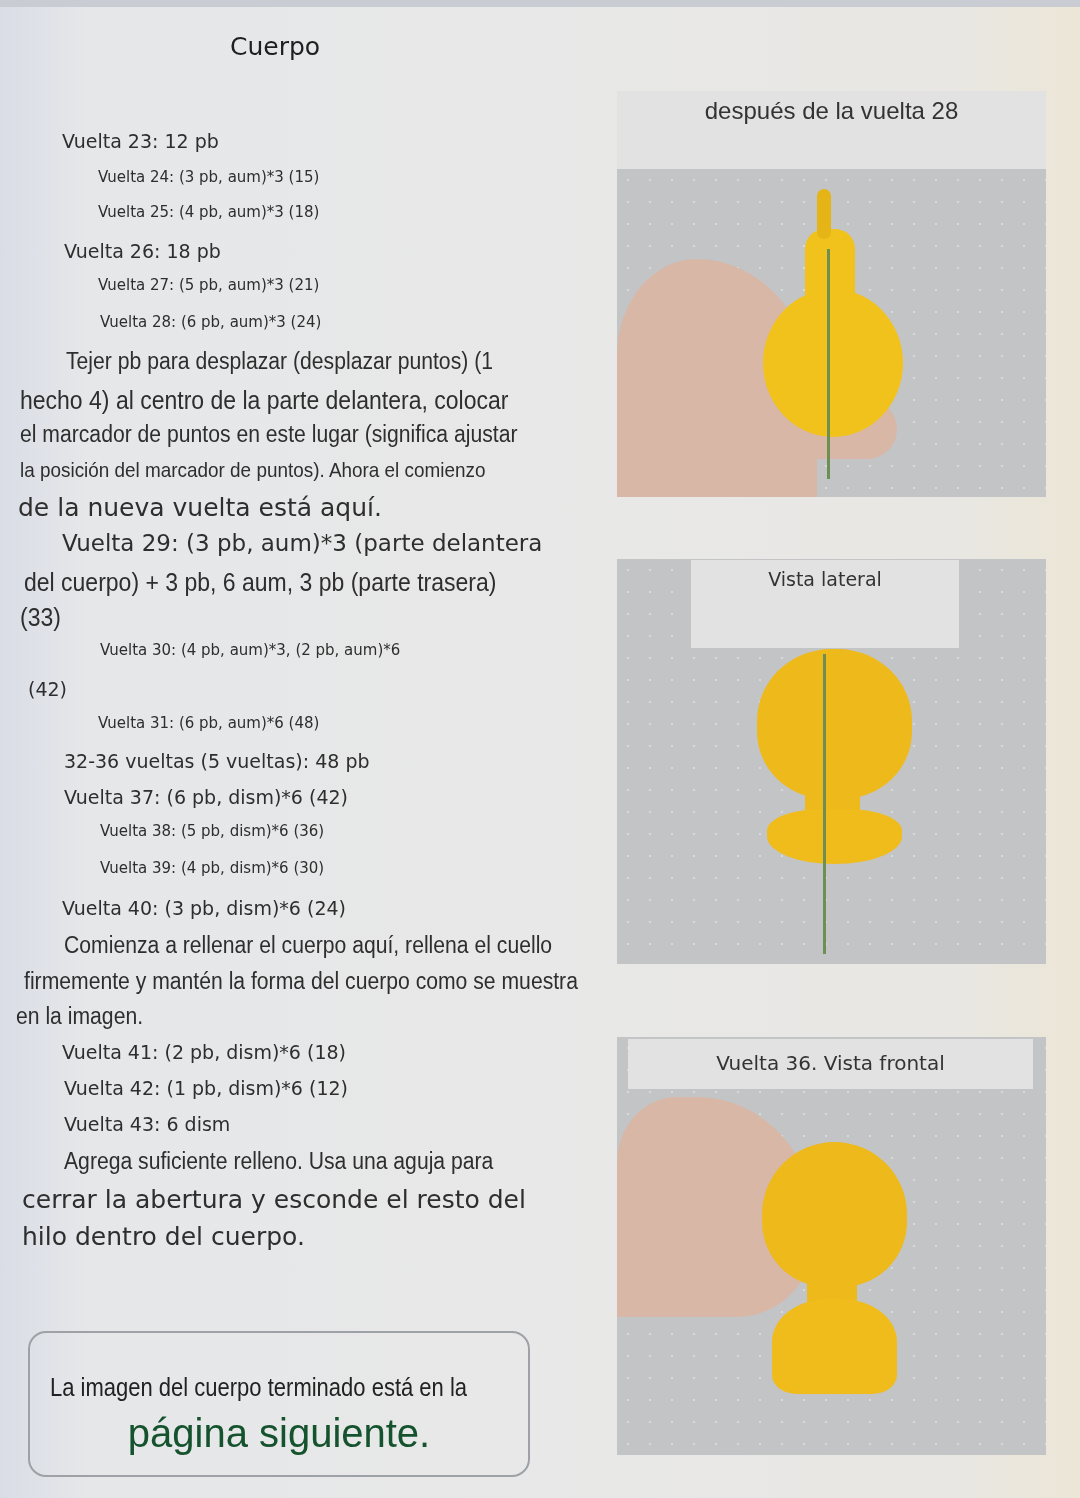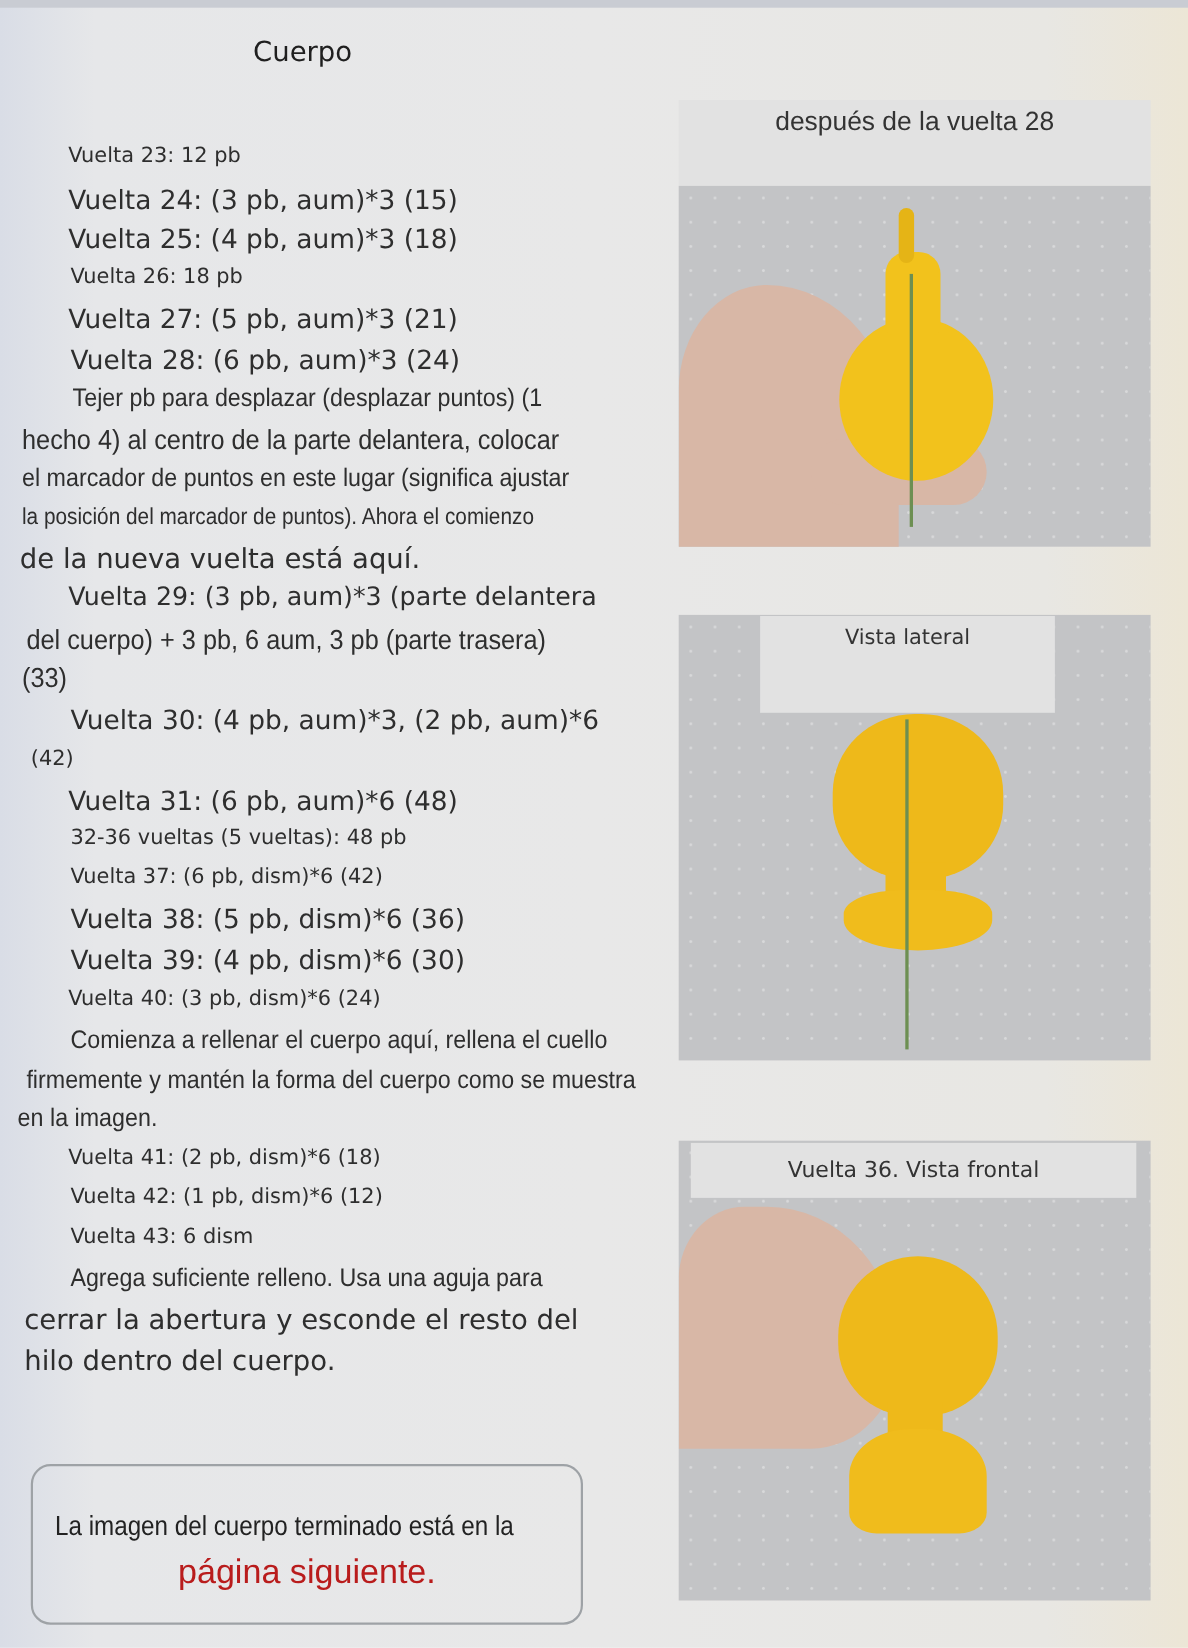--- a/index.html
+++ b/index.html
@@ -5,31 +5,31 @@
   html, body { margin: 0; padding: 0; }
   body {
     width: 1080px; height: 1498px; overflow: hidden; position: relative;
     background: linear-gradient(90deg, #d9dde6 0%, #e6e7e9 8%, #e8e8e8 50%, #e8e7e3 88%, #ece6d6 100%);
     font-family: "Liberation Sans", sans-serif; color: #2c2c2c;
   }
   .topbar { position: absolute; left: 0; top: 0; width: 1080px; height: 7px; background: #c9ccd3; }
   .title { position: absolute; left: 230px; top: 32px; font-size: 25px; color: #1f1f1f; font-family: "DejaVu Sans", sans-serif; }
   .line { position: absolute; white-space: nowrap; color: #2e2e2e; }
   .s19 { font-size: 19px; font-family: "DejaVu Sans", sans-serif; }
-  .s21 { font-size: 24px; font-family: "DejaVu Sans", sans-serif; }
+  .s21 { font-size: 15px; font-family: "DejaVu Sans", sans-serif; margin-left: 36px; }
   .s23 { font-size: 23px; font-family: "DejaVu Sans", sans-serif; }
   .s25 { font-size: 25px; font-family: "DejaVu Sans", sans-serif; }
   .n22 { font-size: 23px; font-family: "Liberation Sans", sans-serif; transform: scaleX(0.92); transform-origin: left center; }
   .n20 { font-size: 21px; font-family: "Liberation Sans", sans-serif; transform: scaleX(0.9); transform-origin: left center; }
   .note-box {
     position: absolute; left: 28px; top: 1331px; width: 502px; height: 146px;
     border: 2px solid #9ea2a6; border-radius: 18px; box-sizing: border-box;
   }
   .note-l1 { position: absolute; left: 20px; top: 40px; font-size: 25px; font-family: "Liberation Sans", sans-serif; transform: scaleX(0.88); transform-origin: left center; white-space: nowrap; color: #222; }
-  .note-l2 { position: absolute; left: 0; width: 100%; text-align: center; top: 78px; font-size: 31px; font-family: "Liberation Sans", sans-serif; color: #b91c1c; }
+  .note-l2 { position: absolute; left: 0; width: 100%; text-align: center; top: 78px; font-size: 40px; font-family: "Liberation Sans", sans-serif; color: #14532d; }
   .photo { position: absolute; overflow: hidden; background: #c3c4c6; }
   .photo .dots { position: absolute; inset: 0;
     background-image: radial-gradient(circle, rgba(255,255,255,0.35) 1px, transparent 1.5px);
     background-size: 22px 22px; }
   .cap { position: absolute; background: #e2e2e2; text-align: center; color: #333; }
   .yarn { position: absolute; background: #f2c21c; }
   .hand { position: absolute; background: #d8b7a6; }
 </style>
 </head>
 <body>

